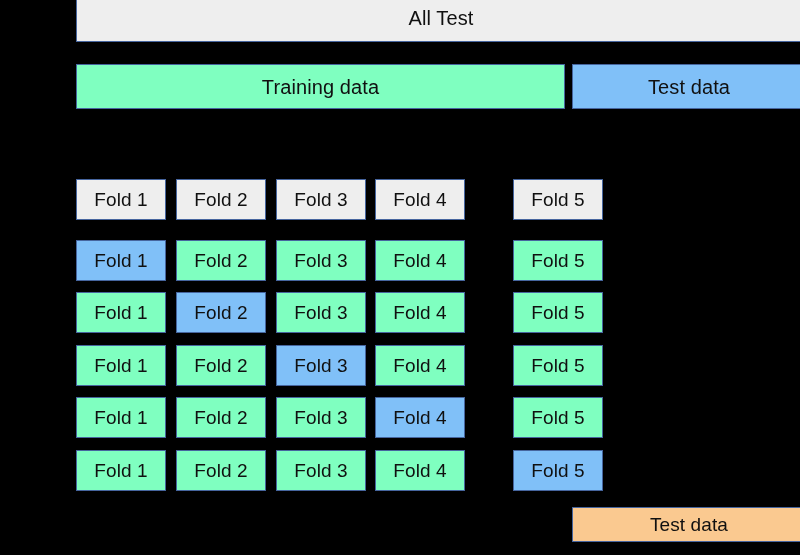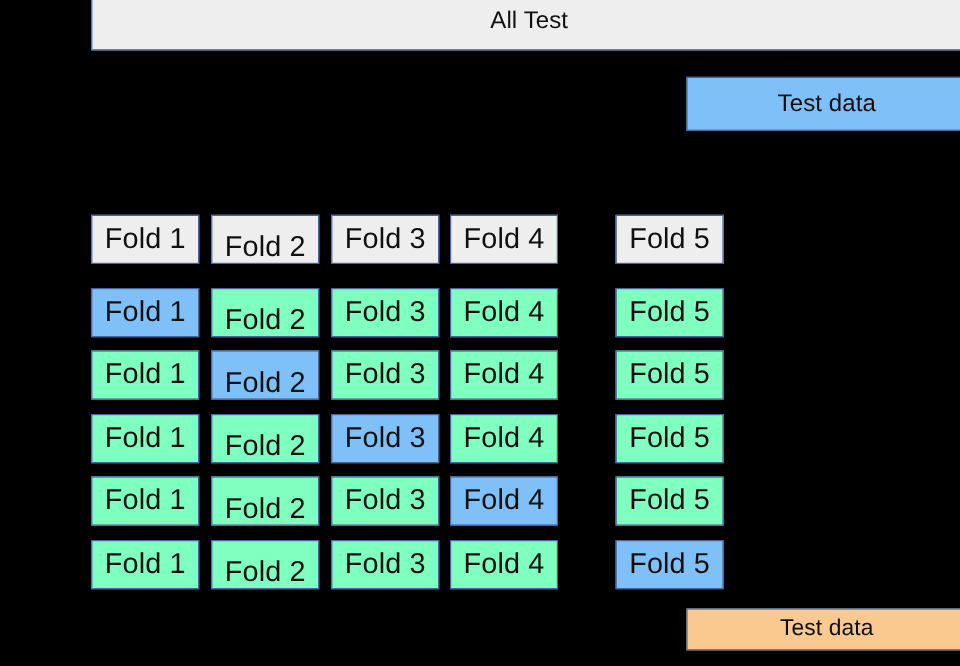--- a/index.html
+++ b/index.html
@@ -22,21 +22,21 @@
     background: #000000;
   }
   .box {
     position: absolute;
     box-sizing: border-box;
     border: 1px solid #46659e;
     display: flex;
     align-items: center;
     justify-content: center;
     color: #101010;
-    font-size: 24px;
+    font-size: 19px;
     line-height: 1;
     letter-spacing: 0.1px;
     white-space: nowrap;
   }
   .box.gray   { background: #eeeeee; }
   .box.green  { background: #7fffc0; }
   .box.blue   { background: #80c0f8; }
   .box.orange { background: #fac990; }
 
   .box-label {
@@ -67,41 +67,44 @@
     left: 0;
     width: 800px;
     height: 41px;
   }
   .fold-row .box {
     top: 0;
     height: 41px;
     width: 90px;
   }
   .fold-row .box.c0 { left: 76px;  }
-  .fold-row .box.c1 { left: 176px; align-items: flex-end; }
+  .fold-row .box.c1 { left: 176px; }
   .fold-row .box.c2 { left: 276px; justify-content: center; }
   .fold-row .box.c3 { left: 375px; align-items: center; }
   .fold-row .box.c4 { left: 475px; margin-left: 38px; }
 
   #fold-row-header { top: 179px; }
   #fold-row-0 { top: 240px; }
   #fold-row-1 { top: 292px; }
   #fold-row-2 { top: 345px; }
   #fold-row-3 { top: 397px; }
   #fold-row-4 { top: 450px; }
 </style>
 </head>
 <body>
 
 <div class="stage">
 
   <div class="box gray" id="all-data">
     <span class="box-label">All Test</span>
   </div>
 
+  <div class="box green" id="training-data">
+    <span class="box-label">Training data</span>
+  </div>
   <div class="box blue" id="test-data-top">
     <span class="box-label">Test data</span>
   </div>
 
   <div class="fold-row" id="fold-row-header">
     <div class="box gray c0">
       <span class="box-label">Fold 1</span>
     </div>
     <div class="box gray c1">
       <span class="box-label">Fold 2</span>

